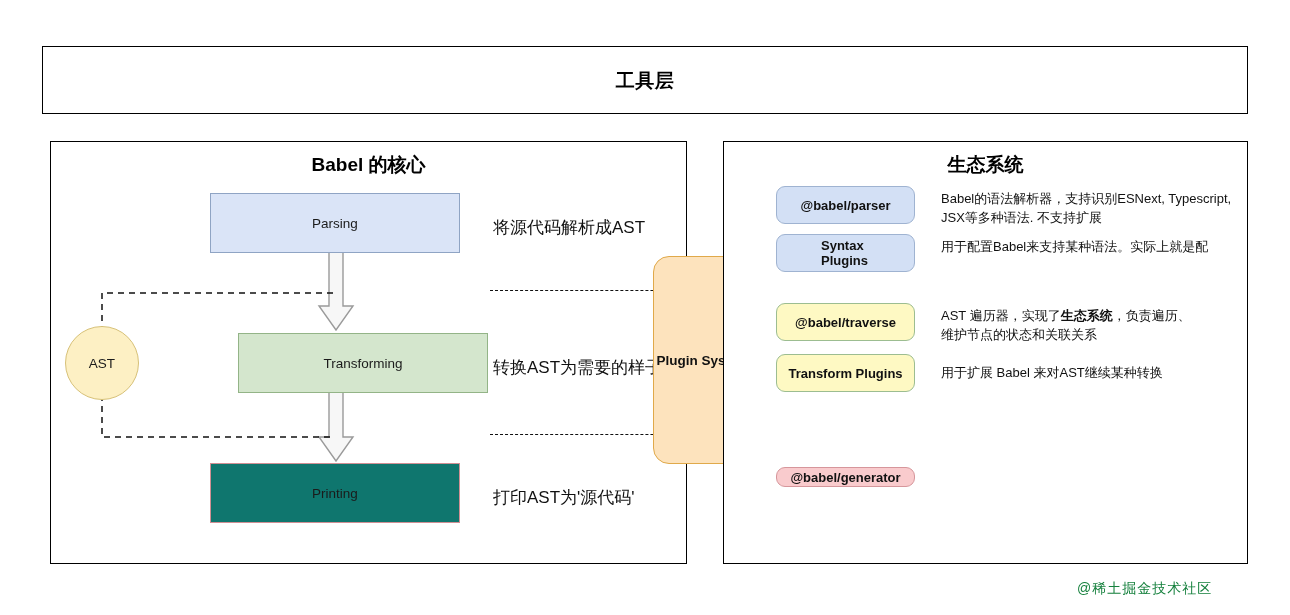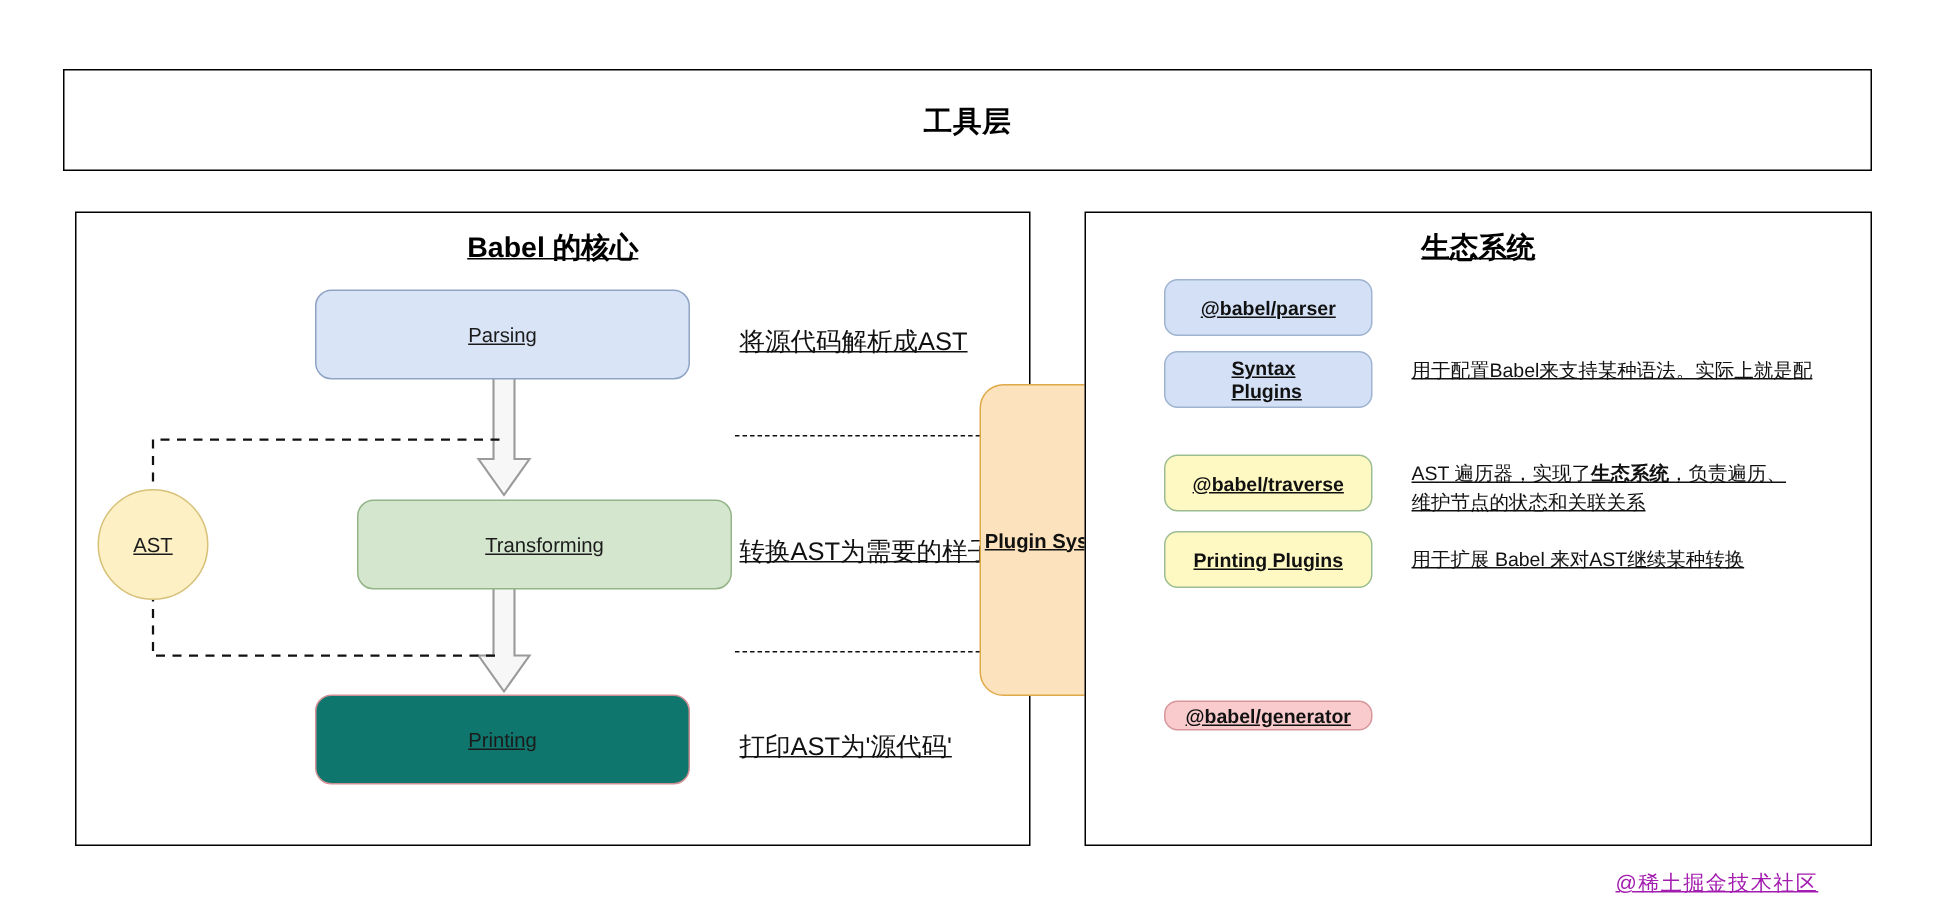--- a/index.html
+++ b/index.html
@@ -4,35 +4,35 @@
 <style>
   html,body{margin:0;padding:0;background:#ffffff;}
   body{
     width:1290px;height:615px;position:relative;overflow:hidden;
     font-family:"Liberation Sans","DejaVu Sans",sans-serif;
     color:#1b1b1b;
   }
   .canvas{position:absolute;inset:0;}
 
   
-  .abs{position:absolute;box-sizing:border-box;text-decoration:underline;}
+  .abs{position:absolute;box-sizing:border-box;}
 
   
   .panel{
     border:1.6px solid #000000;background:#ffffff;
   }
   .panel-title{
     position:absolute;left:0;right:0;text-align:center;
     font-weight:bold;font-size:19px;letter-spacing:.5px;color:#000;
   }
 
   
   .flowbox{
     display:flex;align-items:center;justify-content:center;
-    font-size:13.5px;color:#1b1b1b;border-width:1.3px;border-style:solid;border-radius:11px;
+    font-size:13.5px;color:#1b1b1b;border-width:1.3px;border-style:solid;
   }
   .flow-parsing{background:#dae4f7;border-color:#8fa4c4;}
   .flow-transforming{background:#d4e6cd;border-color:#93b487;}
   .flow-printing{background:#0f766e;border-color:#d08f94;}
 
   
   .ast{
     border-radius:50%;background:#fdf0c4;border:1.3px solid #d7c178;
     display:flex;align-items:center;justify-content:center;
     font-size:13.5px;color:#1b1b1b;
@@ -59,21 +59,21 @@
   .desc b{font-weight:bold;}
   .caption{font-size:17px;color:#111;}
 
   
   .hdash{
     border-top:1.6px dashed #111;height:0;
   }
 
   
   .watermark{
-    font-size:14px;color:#a21caf;letter-spacing:1px;white-space:nowrap;
+    font-size:14px;color:#15803d;letter-spacing:1px;white-space:nowrap;
   }
 
   svg{display:block;overflow:visible;}
 </style>
 </head>
 <body>
 
 <div class="canvas">
 
   <div class="abs panel" style="left:42px;top:46px;width:1206px;height:68px;">
@@ -131,38 +131,42 @@
     <span>Plugin System</span>
   </div>
 
   <div class="abs panel" style="left:723px;top:141px;width:525px;height:423px;"></div>
 
   <div class="abs" style="left:723px;top:152px;width:525px;text-align:center;font-weight:bold;font-size:19px;color:#000;">生态系统</div>
 
   <div class="abs pill pill-blue" style="left:776px;top:186px;width:139px;height:38px;">
     <span>@babel/parser</span>
   </div>
+  <div class="abs desc" style="left:941px;top:189px;width:300px;">
+    <div>Babel的语法解析器，支持识别ESNext, Typescript,</div>
+    <div>JSX等多种语法. 不支持扩展</div>
+  </div>
 
   <div class="abs pill pill-blue" style="left:776px;top:234px;width:139px;height:38px;padding-left:44px;">
     <span>Syntax Plugins</span>
   </div>
   <div class="abs desc" style="left:941px;top:237px;width:300px;">
     <div>用于配置Babel来支持某种语法。实际上就是配</div>
   </div>
 
   <div class="abs pill pill-green" style="left:776px;top:303px;width:139px;height:38px;">
     <span>@babel/traverse</span>
   </div>
   <div class="abs desc" style="left:941px;top:306px;width:300px;">
     <div><span>AST 遍历器，实现了</span><b>生态系统</b><span>，负责遍历、</span></div>
     <div>维护节点的状态和关联关系</div>
   </div>
 
   <div class="abs pill pill-green" style="left:776px;top:354px;width:139px;height:38px;">
-    <span>Printing Plugins</span>
+    <span>Transform Plugins</span>
   </div>
   <div class="abs desc" style="left:941px;top:363px;width:300px;">
     <div>用于扩展 Babel 来对AST继续某种转换</div>
   </div>
 
   <div class="abs pill pill-pink" style="left:776px;top:467px;width:139px;height:20px;">
     <span>@babel/generator</span>
   </div>
 
   <div class="abs watermark" style="left:1077px;top:580px;">@稀土掘金技术社区</div>

